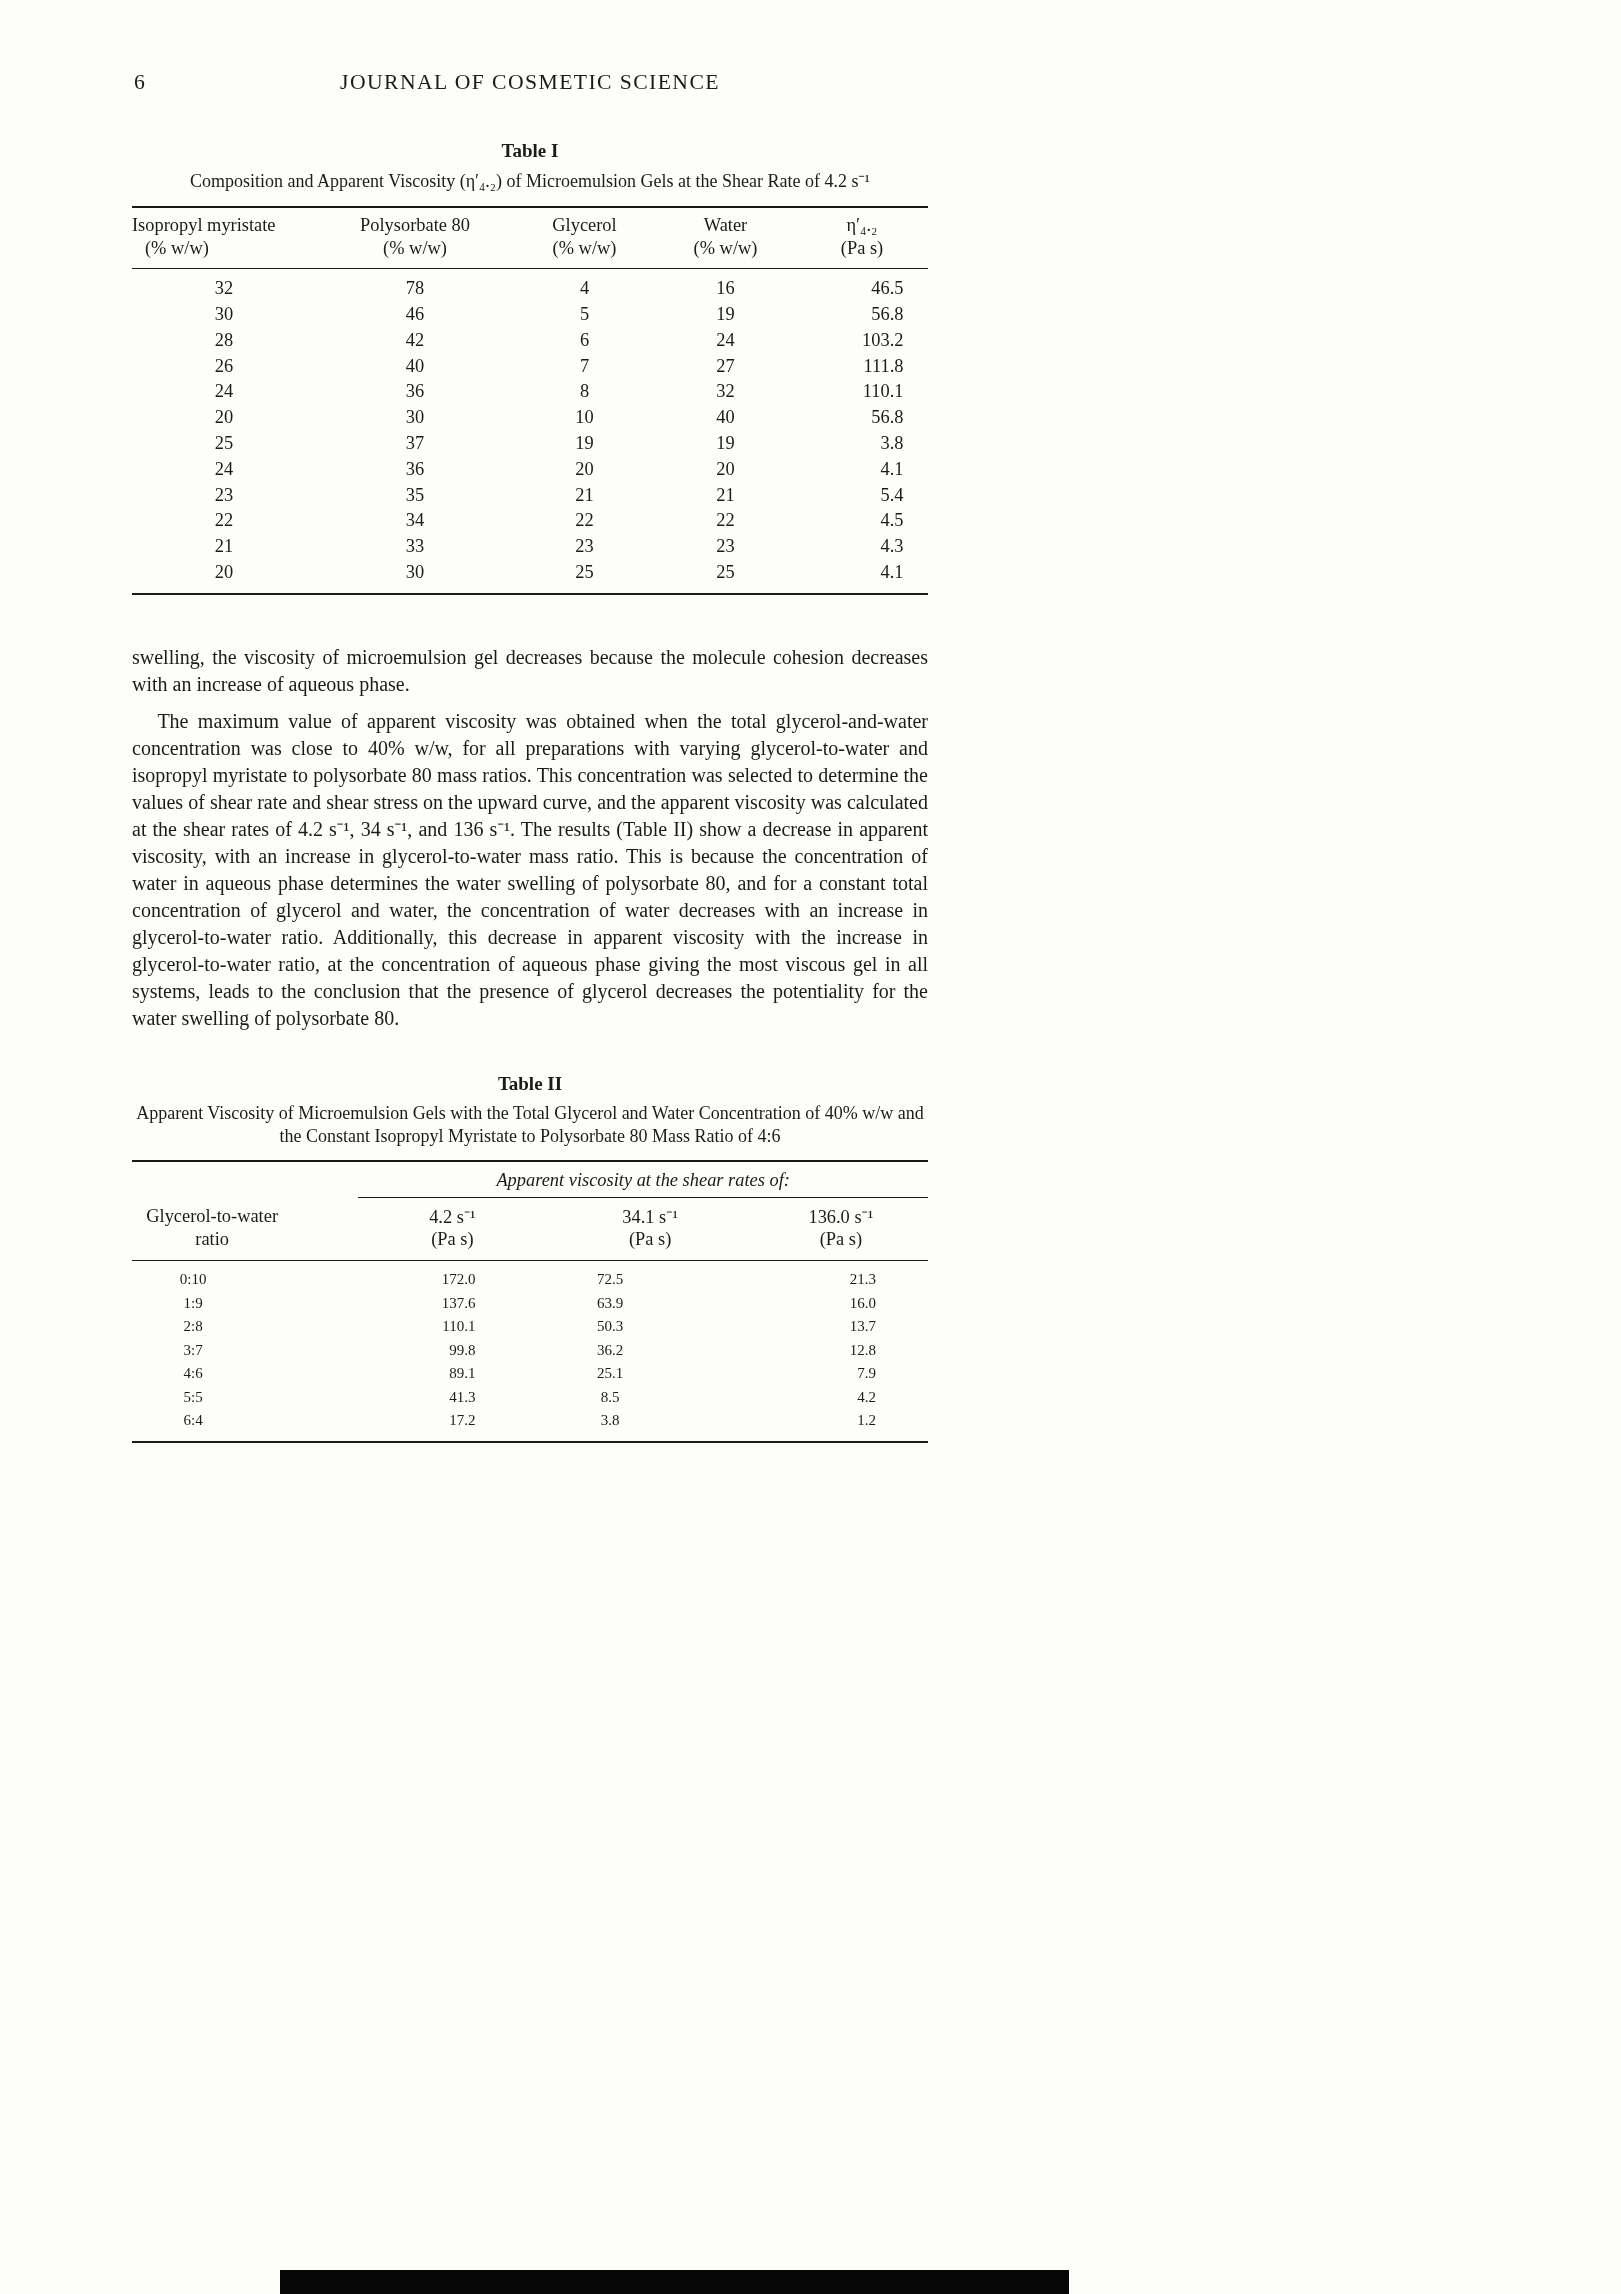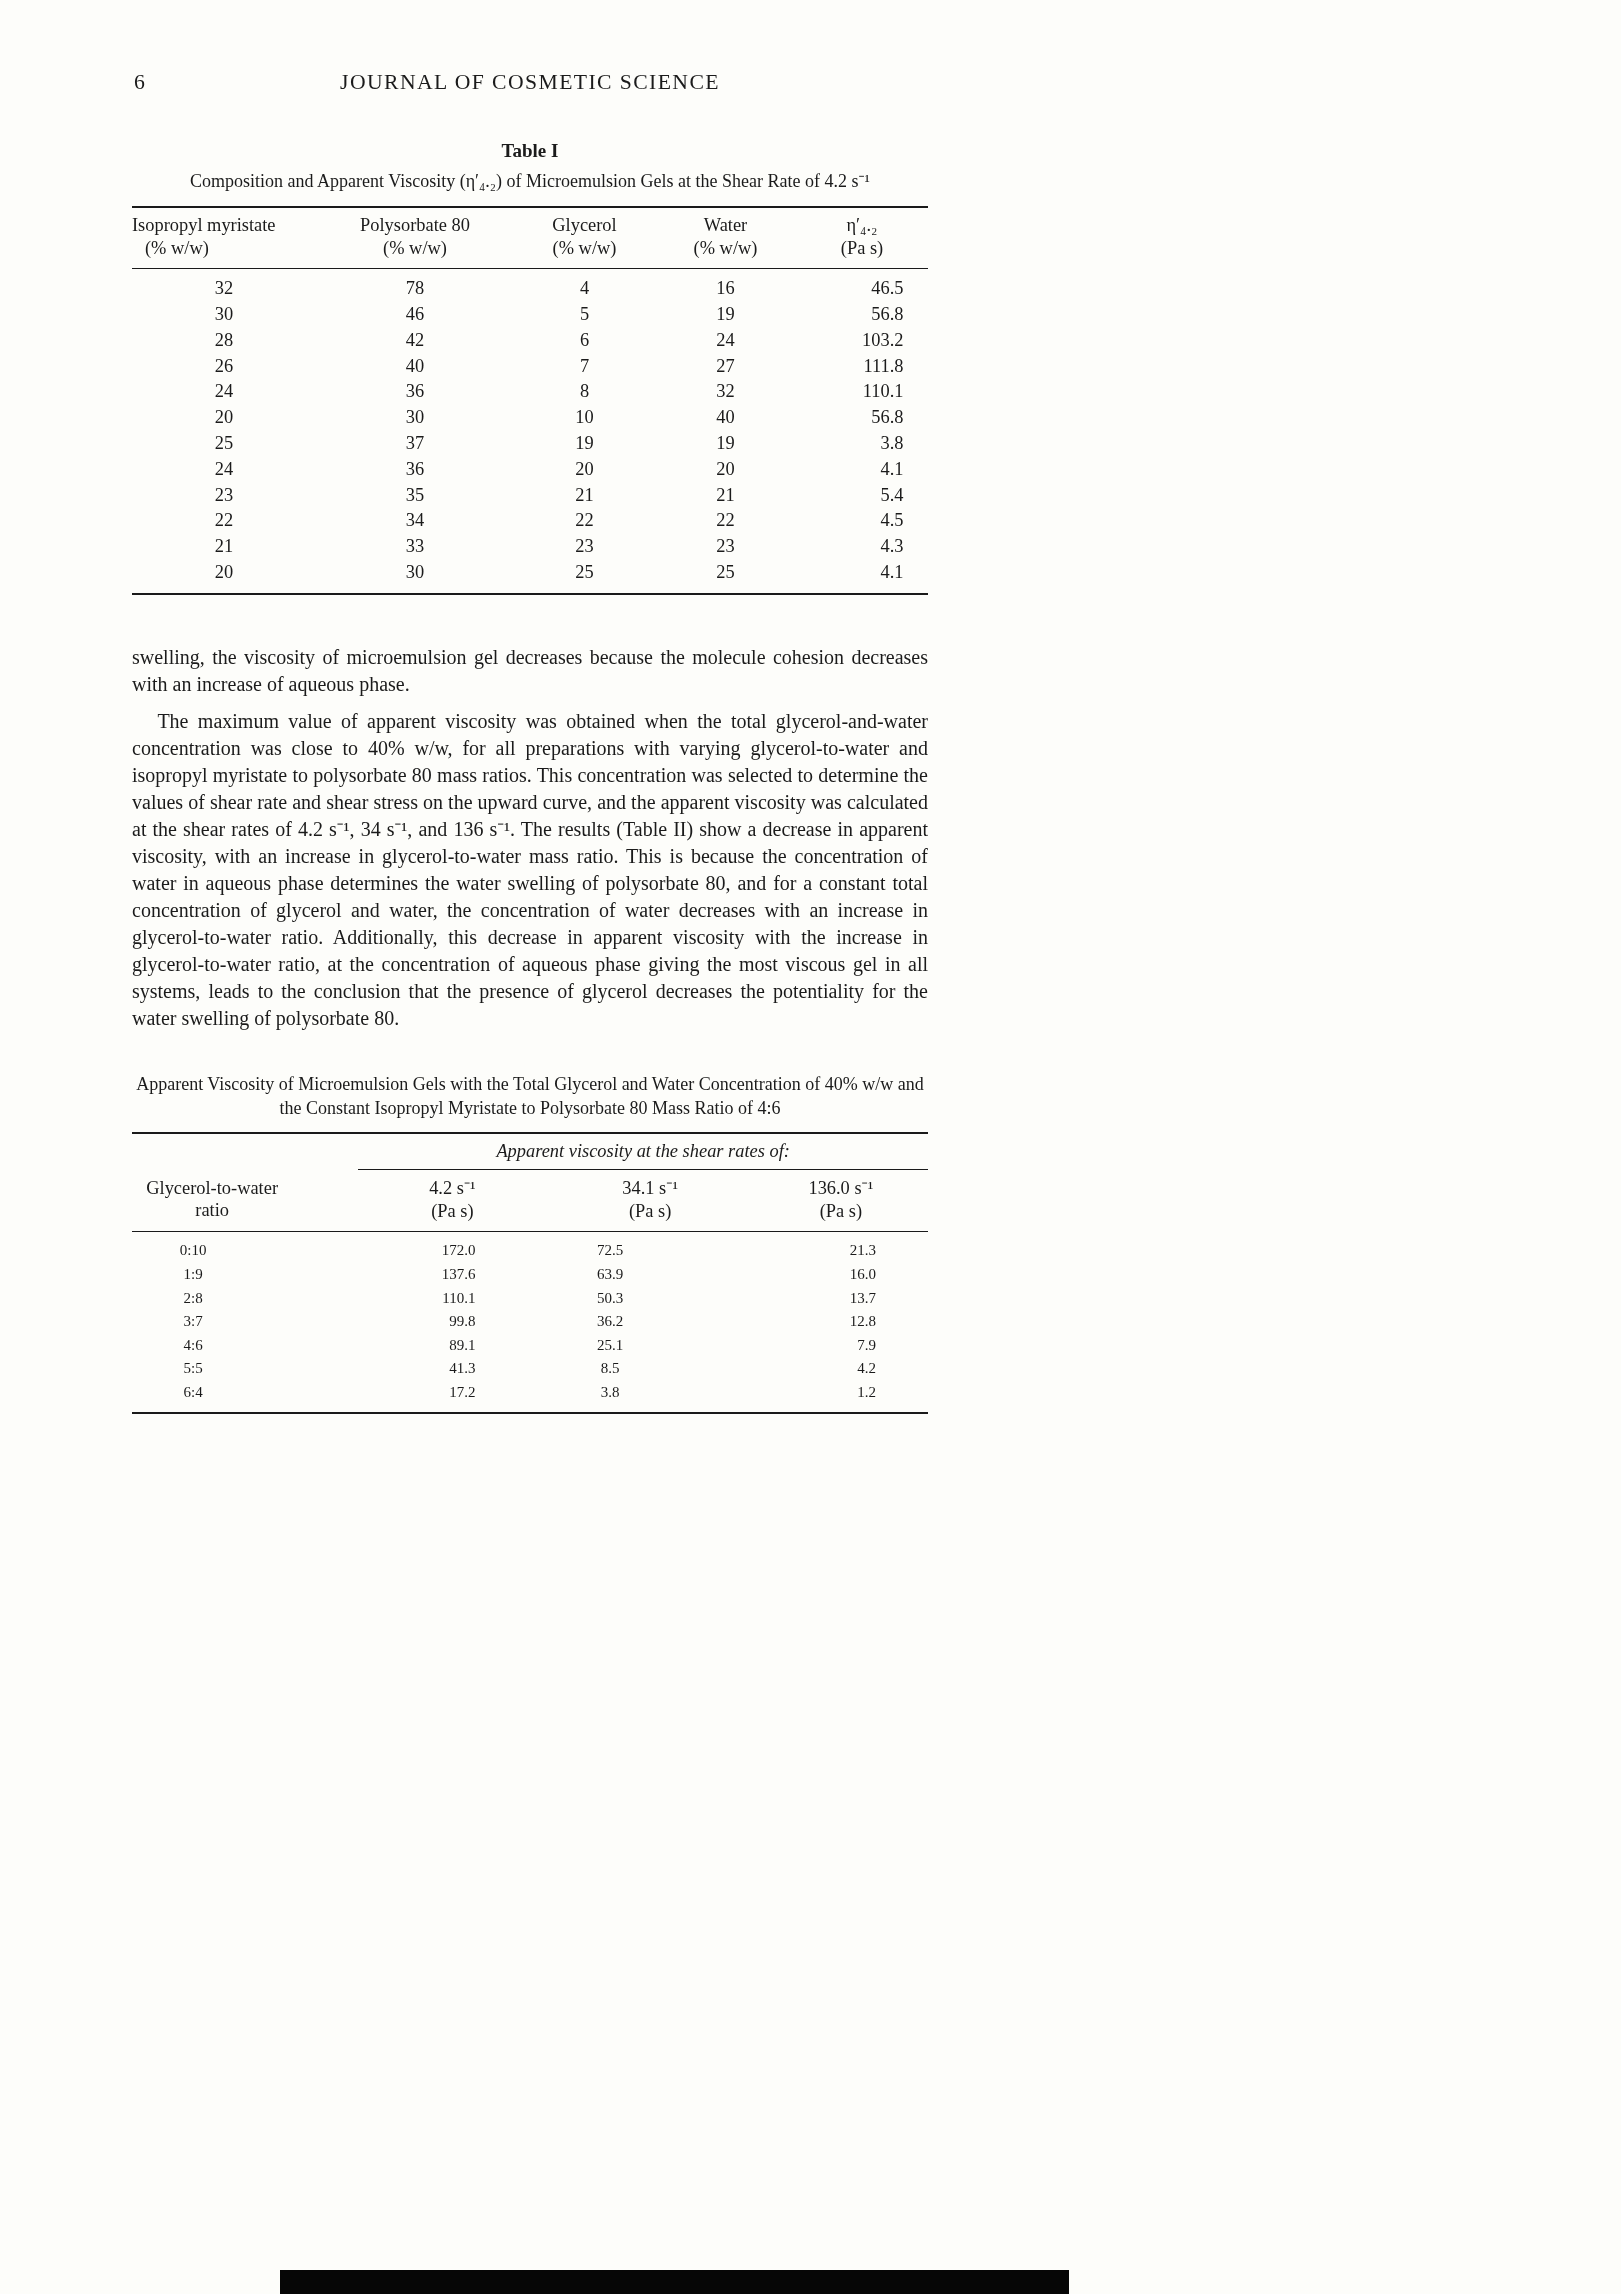--- a/index.html
+++ b/index.html
@@ -226,20 +226,21 @@
           </tbody>
       </table>
     </section>
 
     <div class="bodytext">
       <p>swelling, the viscosity of microemulsion gel decreases because the molecule cohesion decreases with an increase of aqueous phase.</p>
       <p class="indent">The maximum value of apparent viscosity was obtained when the total glycerol-and-water concentration was close to 40% w/w, for all preparations with varying glycerol-to-water and isopropyl myristate to polysorbate 80 mass ratios. This concentration was selected to determine the values of shear rate and shear stress on the upward curve, and the apparent viscosity was calculated at the shear rates of 4.2 s⁻¹, 34 s⁻¹, and 136 s⁻¹. The results (Table II) show a decrease in apparent viscosity, with an increase in glycerol-to-water mass ratio. This is because the concentration of water in aqueous phase determines the water swelling of polysorbate 80, and for a constant total concentration of glycerol and water, the concentration of water decreases with an increase in glycerol-to-water ratio. Additionally, this decrease in apparent viscosity with the increase in glycerol-to-water ratio, at the concentration of aqueous phase giving the most viscous gel in all systems, leads to the conclusion that the presence of glycerol decreases the potentiality for the water swelling of polysorbate 80.</p>
     </div>
 
     <section class="t2-block">
+      <div class="tbl-label">Table II</div>
       <div class="tbl-caption">Apparent Viscosity of Microemulsion Gels with the Total Glycerol and Water Concentration of 40% w/w and the Constant Isopropyl Myristate to Polysorbate 80 Mass Ratio of 4:6</div>
       <table class="t2">
         <colgroup>
           <col style="width:226px">
             <col style="width:188px">
             <col style="width:207px">
             <col style="width:174px">
         </colgroup>
         <thead>
           <tr>

